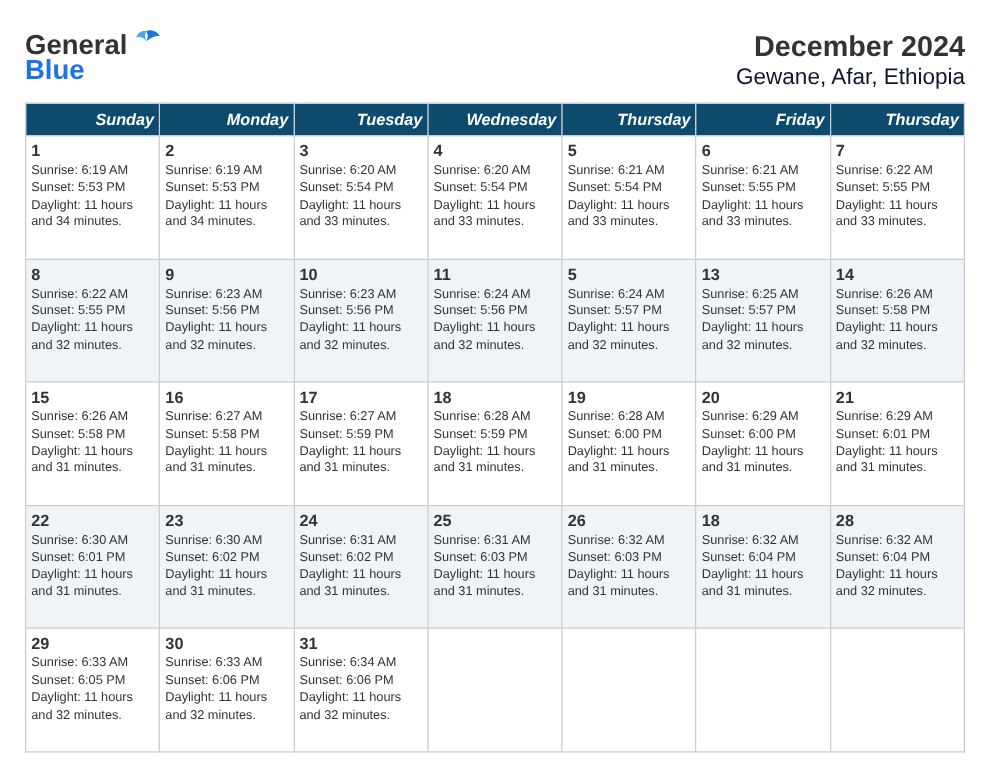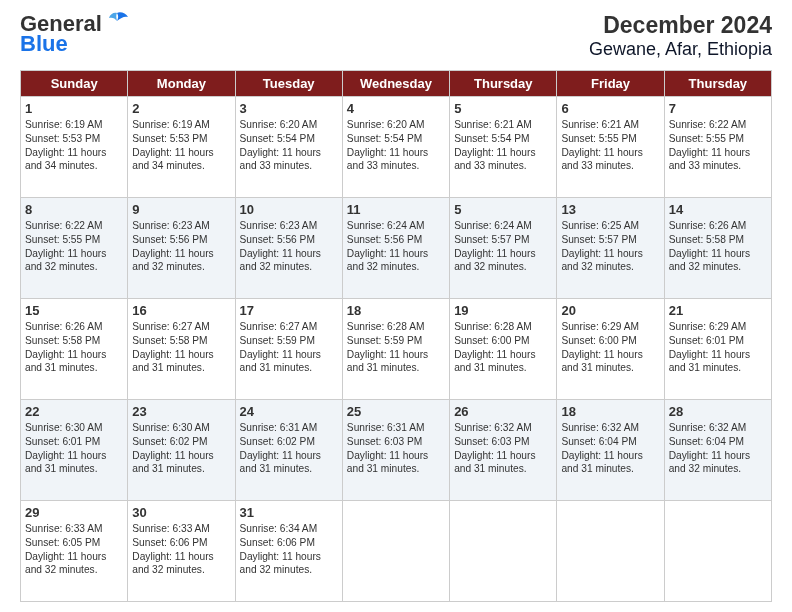--- a/index.html
+++ b/index.html
@@ -6,21 +6,21 @@
     body {
       font-family: Arial, sans-serif;
       background: #fff;
       width: 792px;
       height: 612px;
       overflow: hidden;
     }
     .page {
       width: 792px;
       height: 612px;
-      padding: 12px 20px 10px 20px;
+      padding: 24px 20px 10px 20px;
       display: flex;
       flex-direction: column;
     }
     .header {
       display: flex;
       justify-content: space-between;
       align-items: flex-start;
       margin-bottom: 10px;
     }
     .logo {
@@ -40,27 +40,28 @@
       color: #0f172a;
     }
     .calendar {
       flex: 1;
       border-collapse: collapse;
       width: 100%;
       table-layout: fixed;
       font-size: 10.5px;
     }
     .calendar thead tr th {
-      background: #7f1d1d;
+      background: #0c4a6e;
       color: #fff;
       padding: 5px 4px;
-      text-align: center;
+      text-align: right;
       font-size: 13px;
       font-weight: bold;
       border: 1px solid #ccc;
+      font-style: italic;
     }
     .calendar tbody tr td {
       border: 1px solid #ccc;
       vertical-align: top;
       padding: 4px 4px 3px 4px;
       background: #fff;
       height: 88px;
     }
     .calendar tbody tr:nth-child(even) td {
       background: #f0f4f8;

